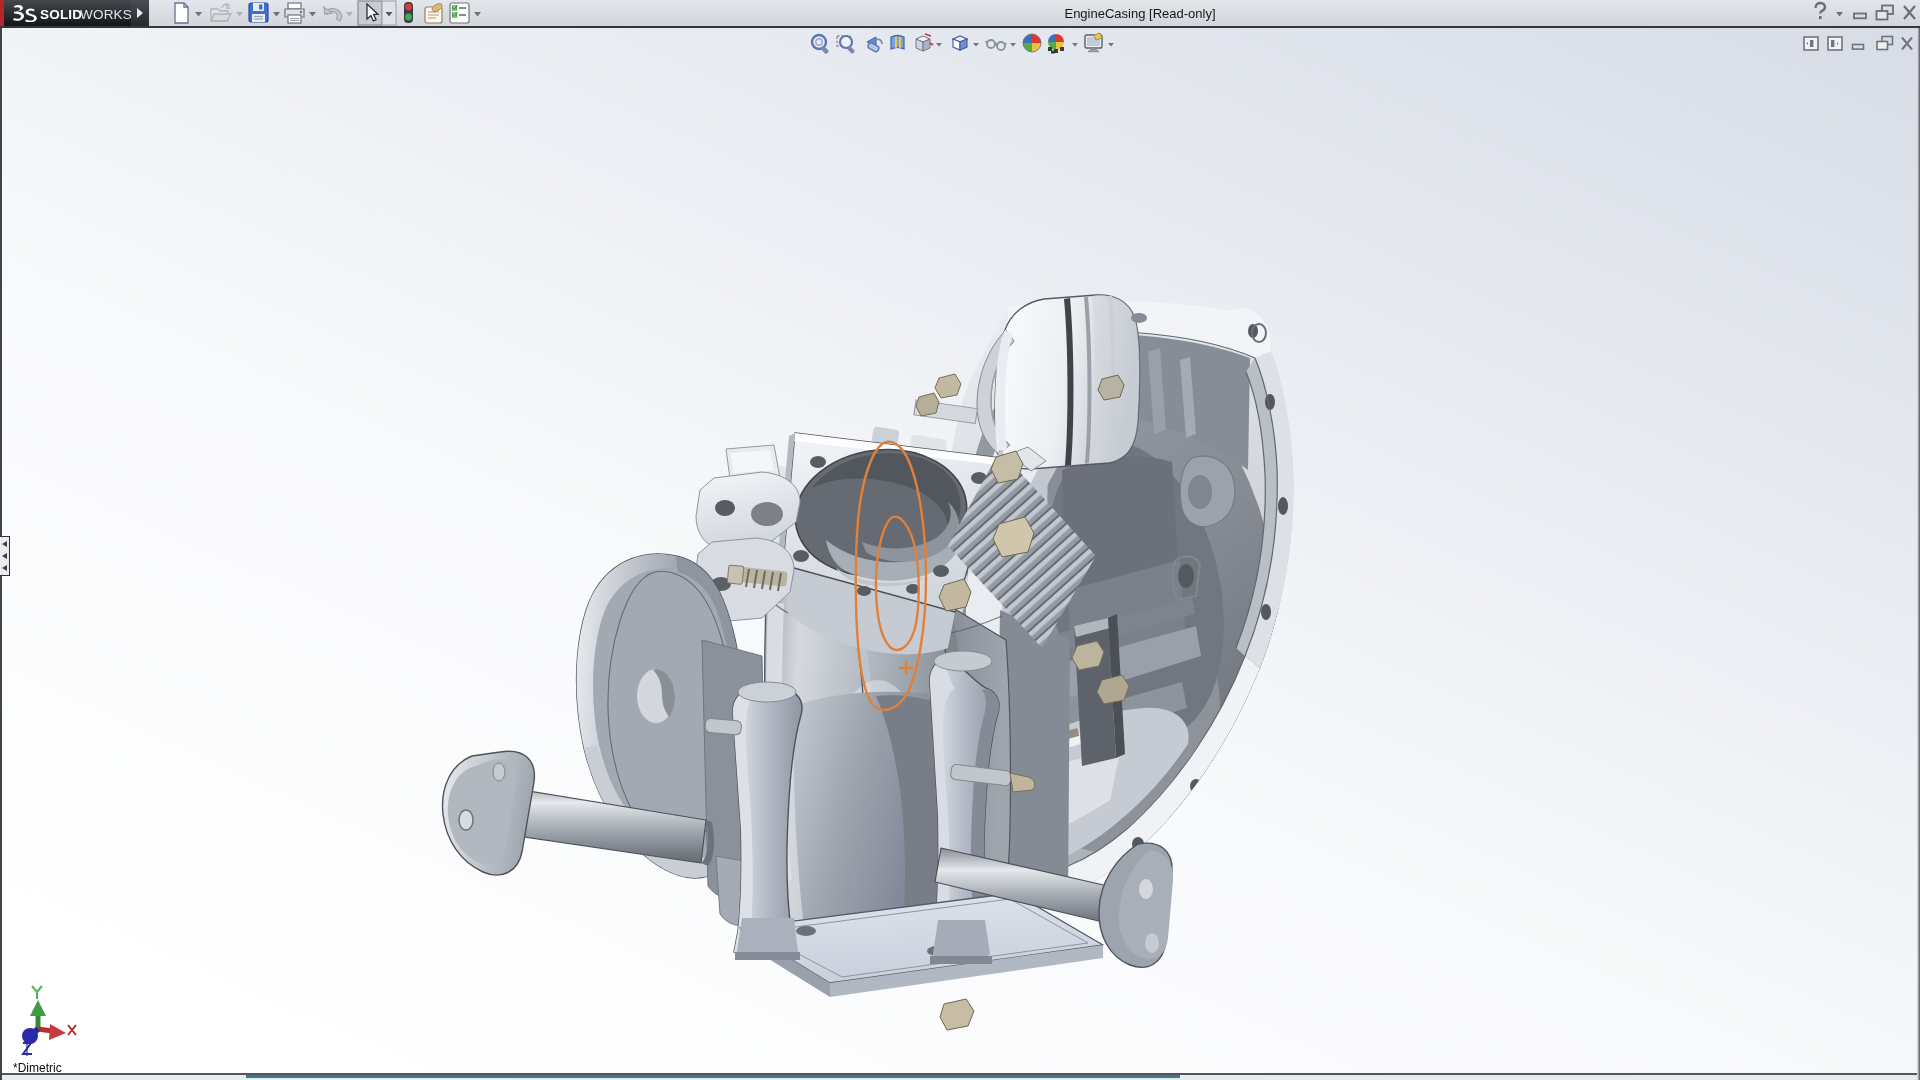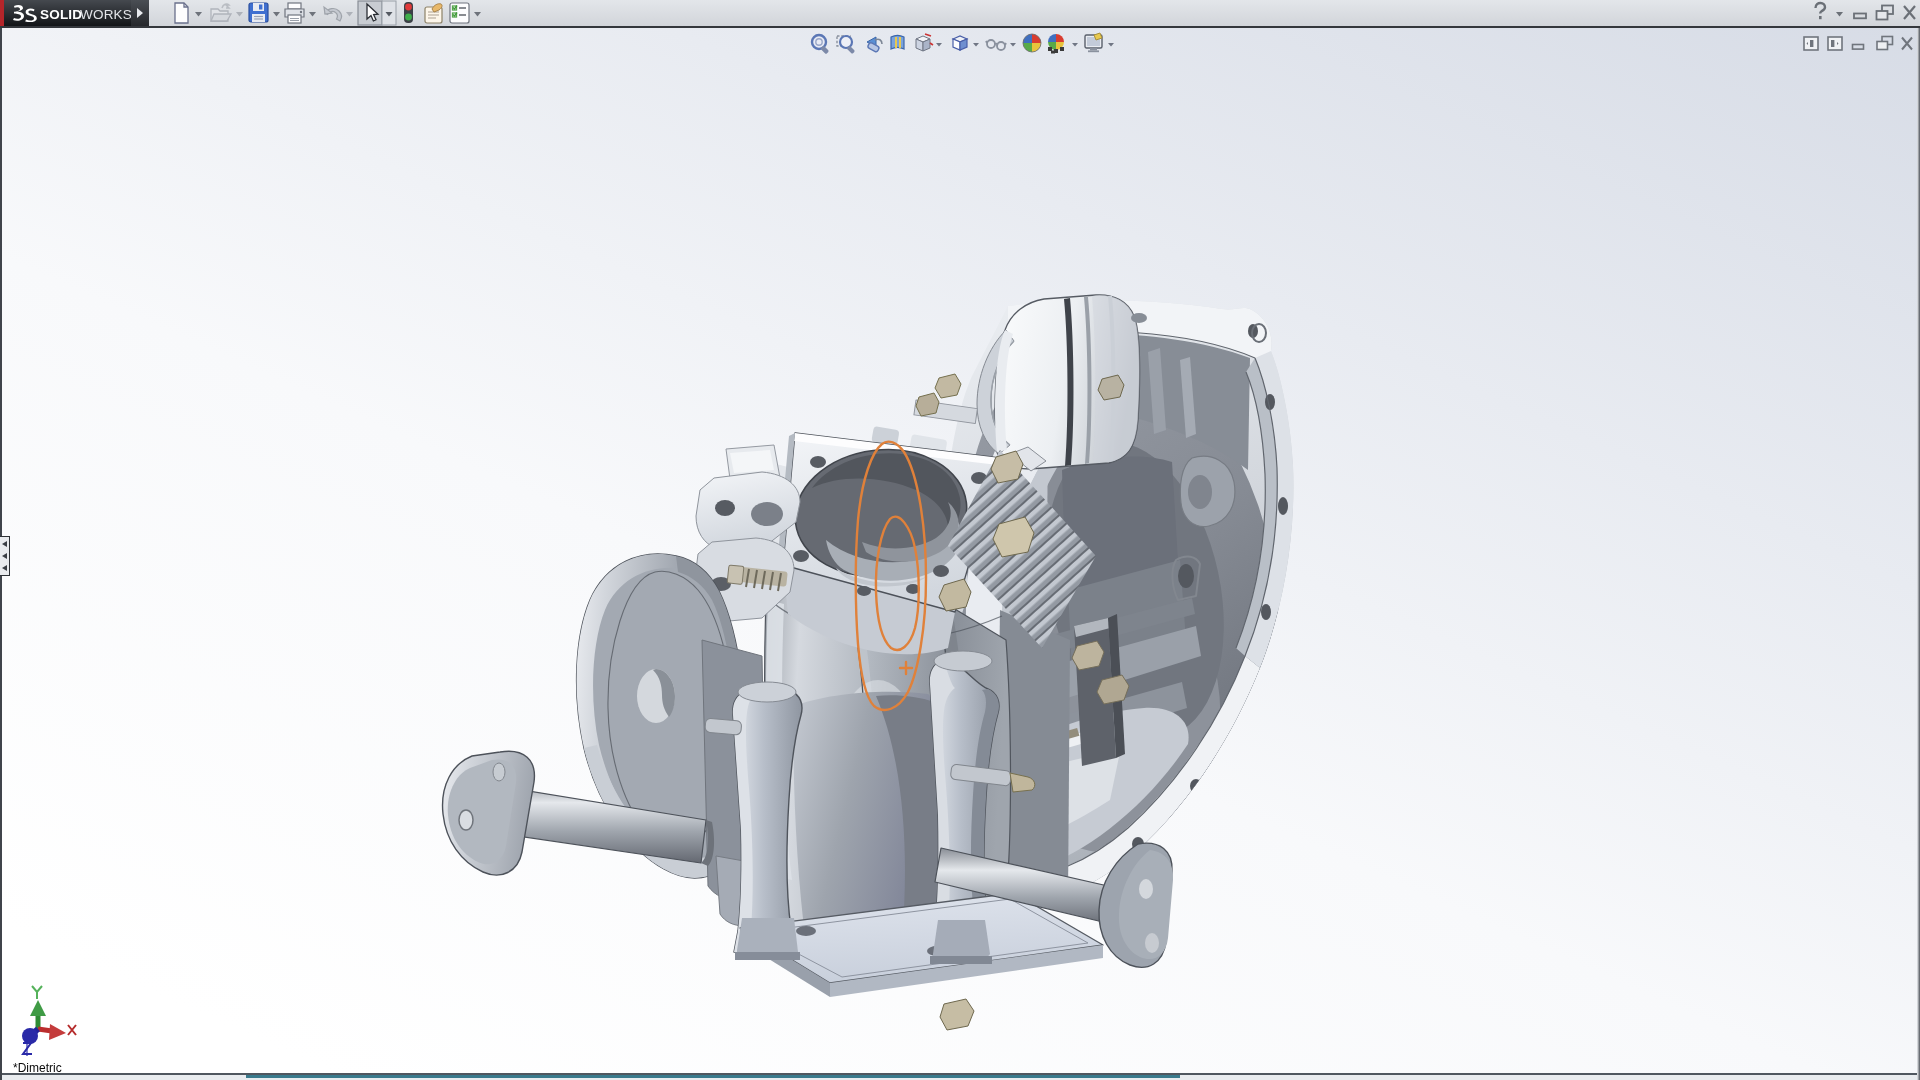--- a/index.html
+++ b/index.html
@@ -449,20 +449,21 @@
     <g fill="#ffffff">
       <path d="M10,6 C14,4 19,5 19,8 C19,10 16,11 13,11.5 C17,12 20,13 20,16 C20,20 14,22 9,20 L10,18 C13,19.4 17,18.8 17,16.4 C17,14.4 13,13.8 10,13.6 L10,11.8 C13,11.6 16,10.8 16,9 C16,7.2 12.5,6.8 10.5,7.8 Z"></path>
       <path d="M22,19.6 C26,21.4 30,20.6 30,18.4 C30,16.6 27.4,16.2 25.4,15.6 C23.2,15 21.6,14 21.6,12 C21.6,8.8 26.6,7.6 30.6,9.4 L29.8,11.2 C27,10 24.4,10.4 24.4,12 C24.4,13.4 26.6,13.8 28.6,14.4 C30.8,15 32.8,16 32.8,18.2 C32.8,21.8 27,23 21.2,21.4 Z"></path>
       <text x="36" y="19" font-family="Liberation Sans, sans-serif" font-size="13.5" font-weight="bold" letter-spacing="0.2">SOLID</text>
       <text x="76" y="19" font-family="Liberation Sans, sans-serif" font-size="13.5" font-weight="normal" fill="#e3e5e9" letter-spacing="0.2">WORKS</text>
     </g>
   </svg></div>
   <div id="logoarrow"><svg width="18" height="26">
         <polygon points="6,8 12,13 6,18" fill="#e8eaee"></polygon>
       </svg></div>
+  <div id="title">EngineCasing [Read-only]</div>
   <div id="tbicons"><svg width="330" height="26" viewBox="0 0 330 26">
 
     <g transform="translate(21,3)">
       <path d="M2,0 L11,0 L15,4 L15,20 L2,20 Z" fill="#fdfdfe" stroke="#6a708c" stroke-width="1.3"></path>
       <path d="M11,0 L11,4 L15,4" fill="none" stroke="#6a708c" stroke-width="1.3"></path>
     </g>
     <path d="M43,12 L50,12 L46.5,16.5 Z" fill="#6e737b"></path>
 
     <g transform="translate(58,4)" opacity="0.85">
       <path d="M1,5 L8,5 L10,7 L18,7 L18,17 L1,17 Z" fill="#e3e5e9" stroke="#a9adb5" stroke-width="1.3"></path>

